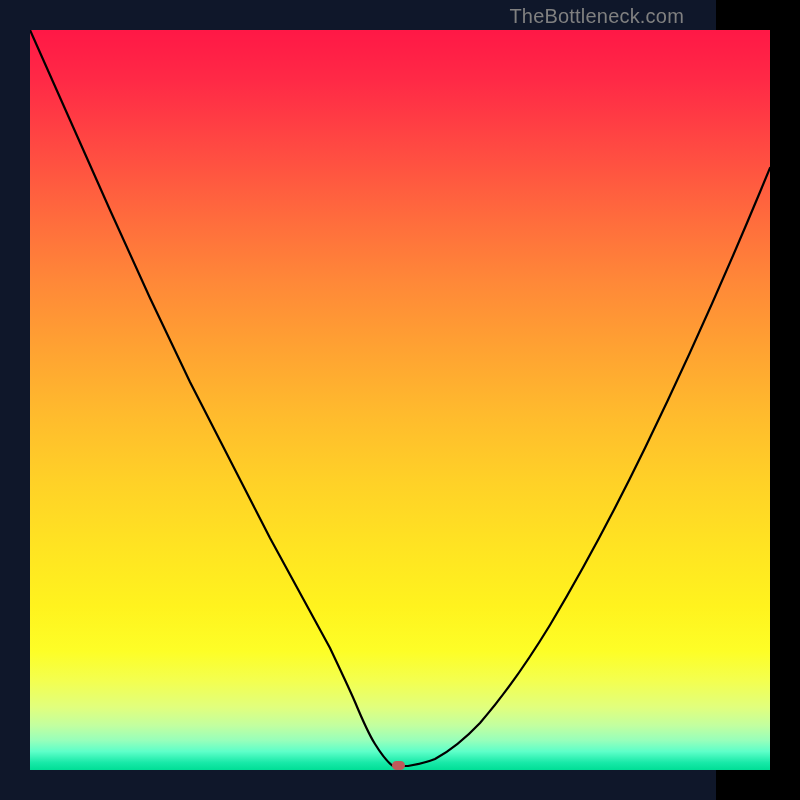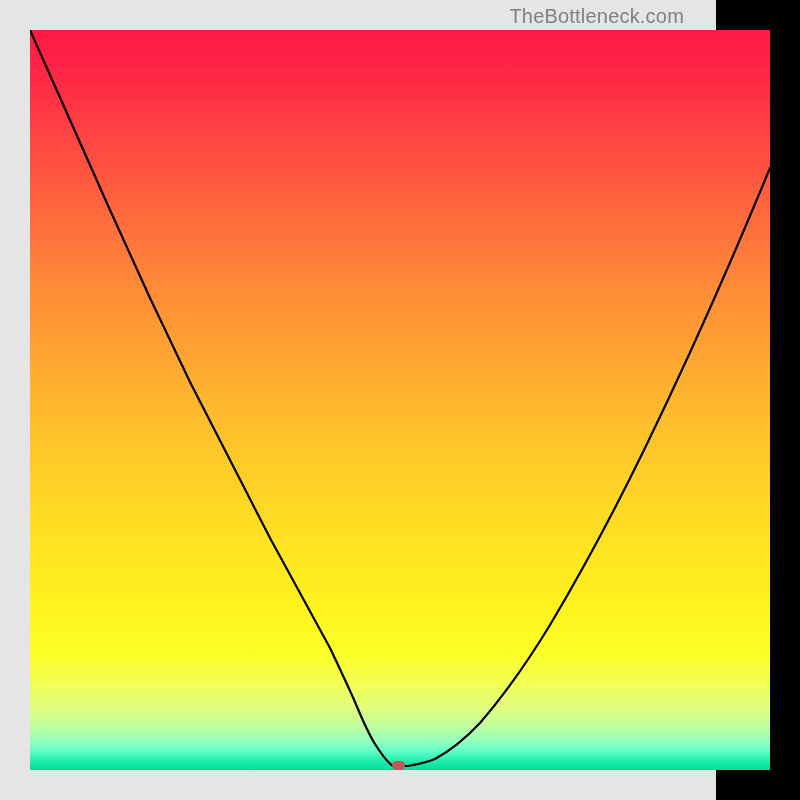--- a/index.html
+++ b/index.html
@@ -10,21 +10,21 @@
     background: #000;
     position: relative;
     font-family: Arial, Helvetica, sans-serif;
   }
   .border-frame {
     position: absolute;
     top: 0;
     left: 0;
     width: 716px;
     height: 800px;
-    background: #e5e5e5;
+    background: #0f172a;
   }
   .plot-area {
     position: absolute;
     top: 30px;
     left: 30px;
     width: 740px;
     height: 740px;
     overflow: hidden;
   }
   .gradient-bg {

